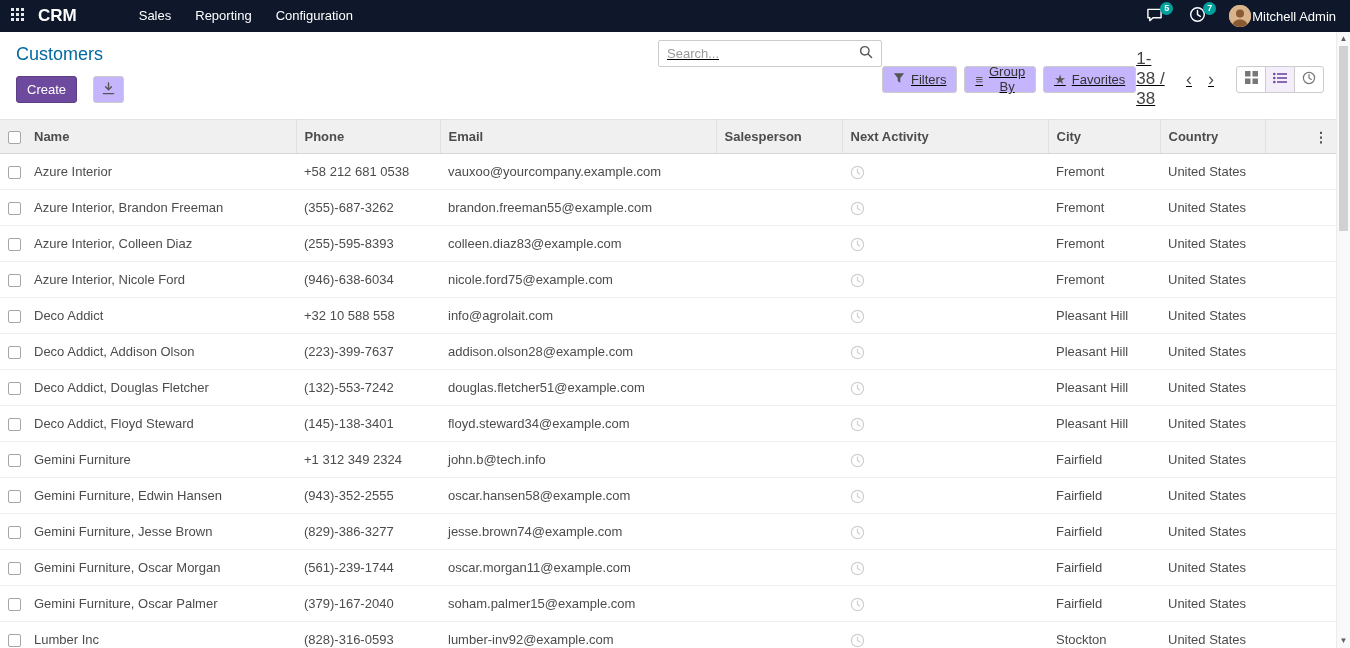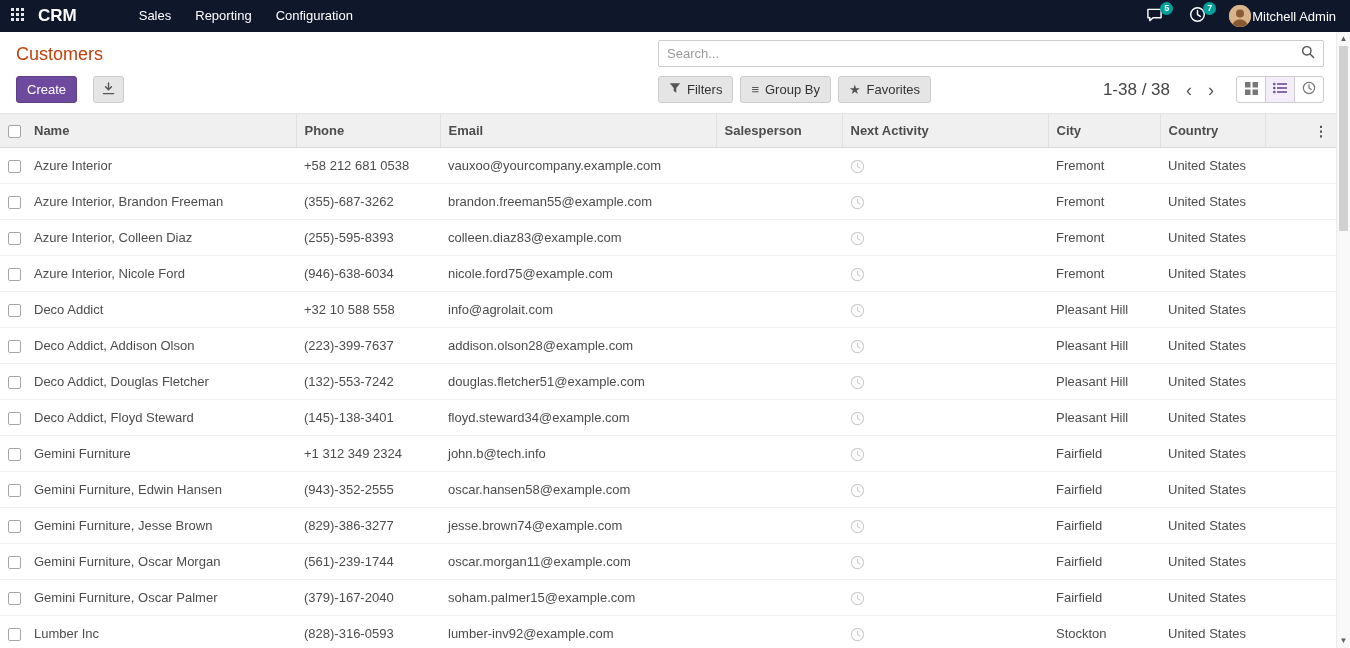--- a/index.html
+++ b/index.html
@@ -17,31 +17,31 @@
   .badge { position: absolute; top: 2px; right: 3px; background: #00a09d; color: #fff; font-size: 9px; line-height: 1; padding: 2px 4px; border-radius: 8px; font-weight: 700; }
   .user-menu { display: flex; align-items: center; gap: 1px; padding: 0 14px 0 10px; cursor: pointer; }
   .avatar { width: 22px; height: 22px; border-radius: 50%; overflow: hidden; background: #d9b38c; flex: 0 0 auto; }
 
   
   .content { position: relative; height: 616px; }
   .main { margin-right: 14px; height: 100%; display: flex; flex-direction: column; }
 
   .control-panel { display: flex; padding: 8px 12px 0 16px; }
   .cp-left { flex: 1; display: flex; flex-direction: column; }
-  .breadcrumb { font-size: 18px; color: #c2410c; padding: 4px 0 11px; }
+  .breadcrumb { font-size: 18px; color: #0369a1; padding: 4px 0 11px; }
   .cp-actions { display: flex; gap: 16px; }
 
-  .cp-right { width: 666px; display: flex; flex-direction: column; }
+  .cp-right { width: 666px; display: flex; flex-direction: row; text-decoration: underline; }
   .search-box { display: flex; align-items: center; border: 1px solid #ccc; border-radius: 2px; height: 27px; background: #fff; }
   .search-input { flex: 1; border: none; outline: none; font-size: 13px; padding: 0 8px; color: #333; font-family: "Liberation Sans", sans-serif; background: transparent; }
   .search-input::placeholder { color: #9a9a9a; }
   .search-btn { border: none; background: none; padding: 0 8px; cursor: pointer; display: flex; align-items: center; }
   .cp-right-row { display: flex; align-items: center; margin-top: 9px; padding-bottom: 10px; }
 
-  .btn { font-size: 13px; height: 27px; border-radius: 3px; border: 1px solid #ccc; background: #e5e5e5; color: #333;
+  .btn { font-size: 13px; height: 27px; border-radius: 3px; border: 1px solid #ccc; background: #c4b5fd; color: #333;
          display: inline-flex; align-items: center; gap: 6px; padding: 0 10px; cursor: pointer; font-family: "Liberation Sans", sans-serif; }
   .btn-primary { background: #6e4a9e; border-color: #5e3f87; color: #fff; }
   .btn-icon { padding: 0 8px; }
   .filter-group { display: flex; gap: 7px; }
   .glyph { font-size: 13px; color: #555; }
 
   .pager-area { margin-left: auto; display: flex; align-items: center; }
   .pager-text { font-size: 17px; color: #444; margin-right: 8px; cursor: pointer; }
   .pg-btn { border: none; background: none; font-size: 18px; line-height: 1; color: #555; padding: 0 8px; cursor: pointer; }
   .view-switcher { display: flex; margin-left: 14px; }

